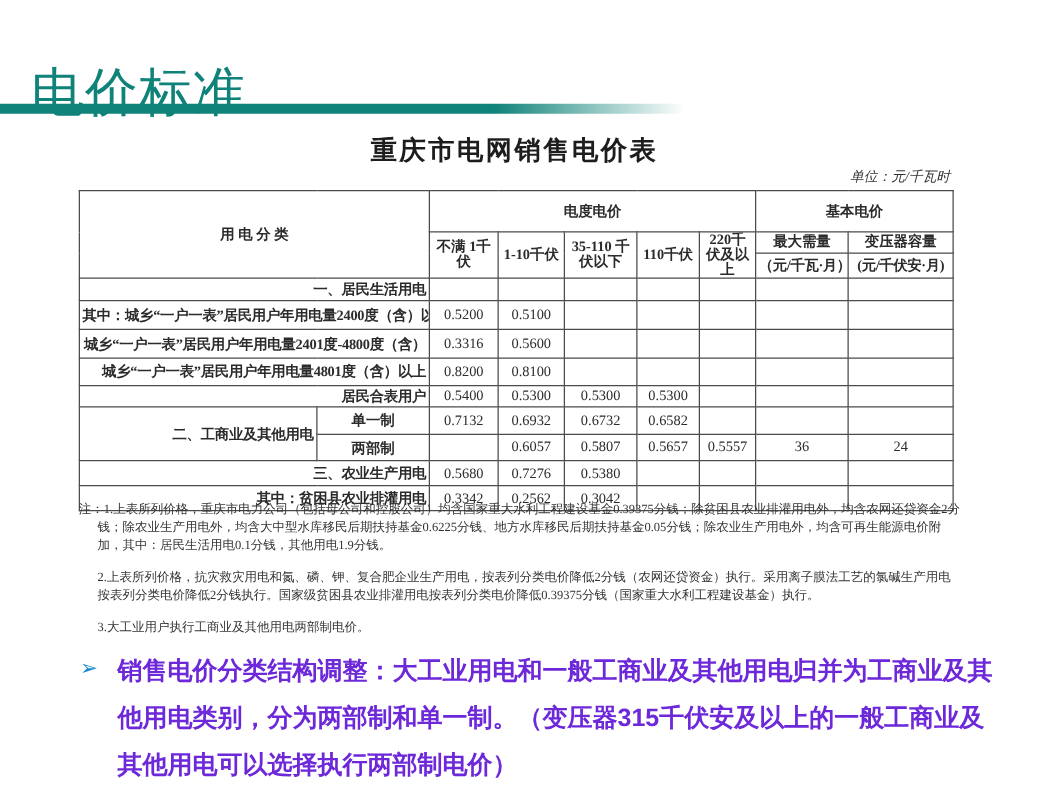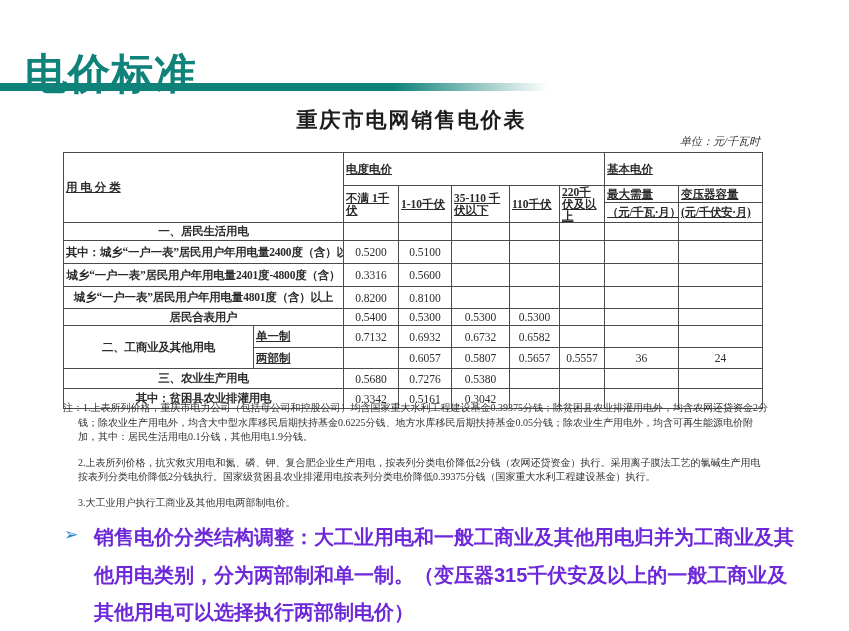--- a/index.html
+++ b/index.html
@@ -3,21 +3,21 @@
 <meta charset="utf-8">
 <style>
   html,body{margin:0;padding:0;}
   body{
     width:849px;height:631px;position:relative;overflow:hidden;
     background:#ffffff;font-family:"Liberation Sans",sans-serif;
   }
   
   .slide-title{
     position:absolute;left:25px;top:18px;
-    font-size:42px;font-weight:700;color:#0f8279;letter-spacing:1px;
+    font-size:42px;font-weight:400;color:#0f8279;letter-spacing:1px;
   }
   .accent-bar{
     position:absolute;left:0;top:83px;width:548px;height:8px;
     background:linear-gradient(to right,#0f8279 0%,#0f8279 72%,rgba(15,130,121,0) 100%);
   }
   
   .scan{
     position:absolute;left:0;top:96px;width:849px;height:400px;
     font-family:"Liberation Serif",serif;color:#2b2b2b;
   }
@@ -29,23 +29,23 @@
     position:absolute;right:89px;top:38px;font-size:11px;font-style:italic;color:#333;
   }
   table.price{
     position:absolute;left:63px;top:56px;width:697px;
     border-collapse:collapse;table-layout:fixed;
   }
   table.price td{
     border:1px solid #4b4b4b;font-size:11.5px;color:#2b2b2b;
     padding:0 2px;overflow:hidden;vertical-align:middle;
   }
-  .c{text-decoration:underline;}
+  .c{text-align:center;}
   .b{font-weight:bold;}
-  .lbl{text-align:center;white-space:nowrap;font-weight:bold;font-size:10.5px;letter-spacing:-0.2px;padding-left:4px;}
+  .lbl{text-align:right;white-space:nowrap;font-weight:bold;font-size:10.5px;letter-spacing:-0.2px;padding-left:4px;}
   .ind1{padding-left:32px;}
   .ind2{padding-left:21px;margin-top:23px;}
   .v{text-align:center;font-size:11.5px;white-space:nowrap;}
   .hv{font-size:11px;line-height:12px;}
   .hu{font-size:9.5px;letter-spacing:-0.3px;white-space:nowrap;}
   tr.h1{height:33px;} tr.h2{height:14px;} tr.h3{height:13px;}
   tr.rh18{height:18px;} tr.rh23{height:23px;} tr.rh22{height:22px;}
   tr.rh17{height:17px;} tr.rh21{height:21px;} tr.rh20{height:20px;}
   
   .notes{
@@ -184,21 +184,21 @@
       <td class="v">0.7276</td>
       <td class="v">0.5380</td>
       <td class="v"></td>
       <td class="v"></td>
       <td class="v"></td>
       <td class="v"></td>
     </tr>
     <tr class="rh20">
       <td colspan="2" class="lbl">其中：贫困县农业排灌用电</td>
       <td class="v">0.3342</td>
-      <td class="v">0.5161</td>
+      <td class="v">0.2562</td>
       <td class="v">0.3042</td>
       <td class="v"></td>
       <td class="v"></td>
       <td class="v"></td>
       <td class="v"></td>
     </tr>
   </tbody>
     </table>
 
   <div class="notes">

